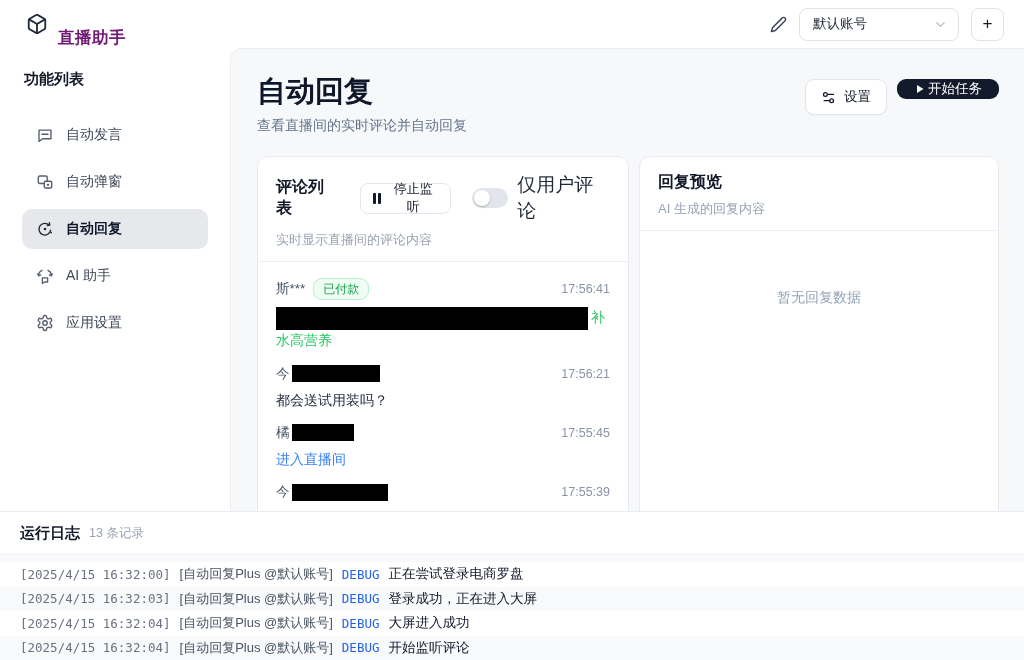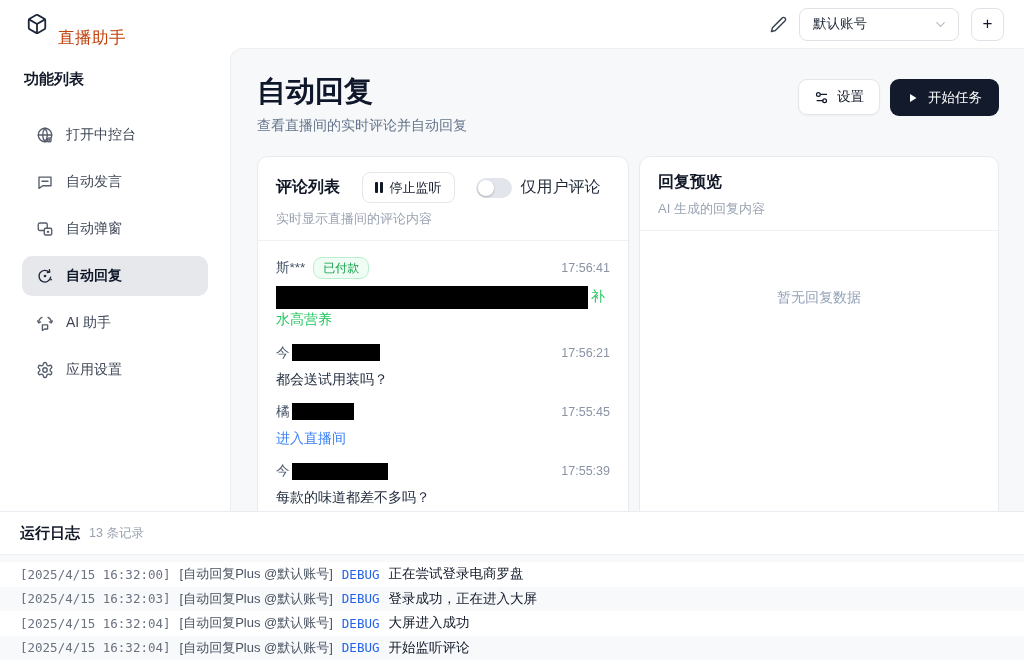--- a/index.html
+++ b/index.html
@@ -4,21 +4,21 @@
 <style>
   * { margin:0; padding:0; box-sizing:border-box; }
   html,body { width:1024px; height:660px; overflow:hidden; background:#fff;
     font-family:"Liberation Sans","DejaVu Sans",sans-serif; }
   svg { display:block; }
 
   
   .top-header { height:48px; display:flex; align-items:center; justify-content:space-between;
     padding:0 20px 0 26px; background:#fff; }
   .brand { display:flex; align-items:center; gap:10px; }
-  .brand-title { font-size:16.5px; font-weight:normal; color:#c2410c; letter-spacing:.5px;margin-top:27px; }
+  .brand-title { font-size:16.5px; font-weight:bold; color:#701a75; letter-spacing:.5px;margin-top:27px; }
   .header-right { display:flex; align-items:center; gap:12px; }
   .icon-btn { background:none; border:none; cursor:pointer; color:#374151; display:flex; }
   .account-select { width:160px; height:33px; border:1px solid #dfe3e8; border-radius:8px;
     background:#fff; display:flex; align-items:center; justify-content:space-between;
     padding:0 10px 0 13px; font-size:13.5px; color:#1f2937; cursor:pointer; }
   .add-btn { width:33px; height:33px; border:1px solid #dfe3e8; border-radius:8px; background:#fff;
     font-size:17px; color:#111827; display:flex; align-items:center; justify-content:center; cursor:pointer; }
 
   
   .app-row { display:flex; height:463px; }
@@ -32,21 +32,21 @@
 
   .content { flex:1; background:#f7f8fa; border:1px solid #eceef1; border-right:none; border-bottom:none;
     border-top-left-radius:12px; padding:26px 25px 0 26px; overflow:hidden; }
   .content-head { display:flex; align-items:flex-start; justify-content:space-between; }
   .page-title { font-size:29px; font-weight:bold; color:#0f172a; line-height:1.15; }
   .page-sub { font-size:14px; color:#64748b; margin-top:9px; }
   .head-actions { display:flex; gap:10px; margin-top:4px; }
   .btn-secondary { height:36px; display:flex; align-items:center; gap:8px; padding:0 15px;
     background:#fff; border:1px solid #e3e6ea; border-radius:9px; font-size:13.5px; color:#111827;
     cursor:pointer; box-shadow:0 1px 2px rgba(16,24,40,.04); }
-  .btn-primary { height:37px; display:flex; align-items:center; gap:9px; padding:0 17px;
+  .btn-primary { height:20px; display:flex; align-items:center; gap:2px; padding:0 17px;
     background:#121a2b; border:none; border-radius:9px; font-size:13.5px; color:#fff; cursor:pointer; }
 
   .panels { display:flex; gap:10px; margin-top:21px; height:460px; }
   .panel { background:#fff; border:1px solid #e8eaee; border-radius:11px; }
   .panel-comments { width:372px; flex:none; }
   .panel-reply { flex:1; }
   .panel-head { padding:15px 18px 12px 18px; border-bottom:1px solid #eef0f3; }
   .panel-head-row { display:flex; align-items:center; }
   .panel-title { font-size:16px; font-weight:bold; color:#111827; }
   .panel-sub { font-size:13px; color:#9aa3b2; margin-top:7px; }
@@ -55,21 +55,21 @@
   .pause-glyph { display:flex; gap:2.5px; }
   .pause-glyph i { width:2.5px; height:11px; background:#111827; border-radius:1px; }
 
   .toggle { width:36px; height:20px; border-radius:10px; position:relative; cursor:pointer; flex:none; }
   .toggle.off { background:#e2e6ec; }
   .toggle.on  { background:#121a2b; }
   .toggle .knob { width:16px; height:16px; border-radius:50%; background:#fff; position:absolute; top:2px;
     box-shadow:0 1px 2px rgba(0,0,0,.25); }
   .toggle.off .knob { left:2px; }
   .toggle.on  .knob { right:2px; }
-  .toggle-label { font-size:16px; color:#1f2937; margin-left:9px; }
+  .toggle-label { font-size:19px; color:#1f2937; margin-left:9px; }
 
   .comments-list { padding:16px 18px 0 18px; }
   .comment { margin-bottom:14px; }
   .comment-top { display:flex; align-items:center; margin-bottom:7px; }
   .comment-name { font-size:13.5px; color:#475569; }
   .paid-badge { margin-left:8px; font-size:12px; color:#16a34a; background:#effdf4; border:1px solid #b9efcd;
     border-radius:9px; padding:1.5px 9px;text-align:right; }
   .comment-time { margin-left:auto; font-size:12.5px; color:#8a94a6; }
   .comment-text { font-size:14px; color:#1e293b; line-height:1.45; }
   .comment-text.green { color:#22c55e; }
@@ -129,32 +129,20 @@
     </div>
     <button class="add-btn">+</button>
   </div>
 </div>
 
 <div class="app-row">
 
   <div class="sidebar">
     <div class="sidebar-title">功能列表</div>
 
-    <div class="nav-item">
-      <span class="nav-ic">
-        <svg width="18" height="18" viewBox="0 0 24 24" fill="none" stroke="currentColor" stroke-width="1.8" stroke-linecap="round" stroke-linejoin="round">
-          <circle cx="12" cy="12" r="9"></circle>
-            <path d="M3 12h18"></path>
-            <path d="M12 3a14.5 14.5 0 0 1 0 18M12 3a14.5 14.5 0 0 0 0 18"></path>
-          <circle cx="17.5" cy="18.5" r="2.6" fill="#fff"></circle>
-            <circle cx="17.5" cy="18.5" r="1.4" fill="currentColor" stroke="none"></circle>
-        </svg>
-      </span>
-      <span>打开中控台</span>
-    </div>
 
     <div class="nav-item">
       <span class="nav-ic">
         <svg width="18" height="18" viewBox="0 0 24 24" fill="none" stroke="currentColor" stroke-width="1.8" stroke-linecap="round" stroke-linejoin="round">
           <path d="M4 5.5h16v11.5H9l-5 3.5z"></path>
             <path d="M8 11h8"></path>
         </svg>
       </span>
       <span>自动发言</span>
     </div>

